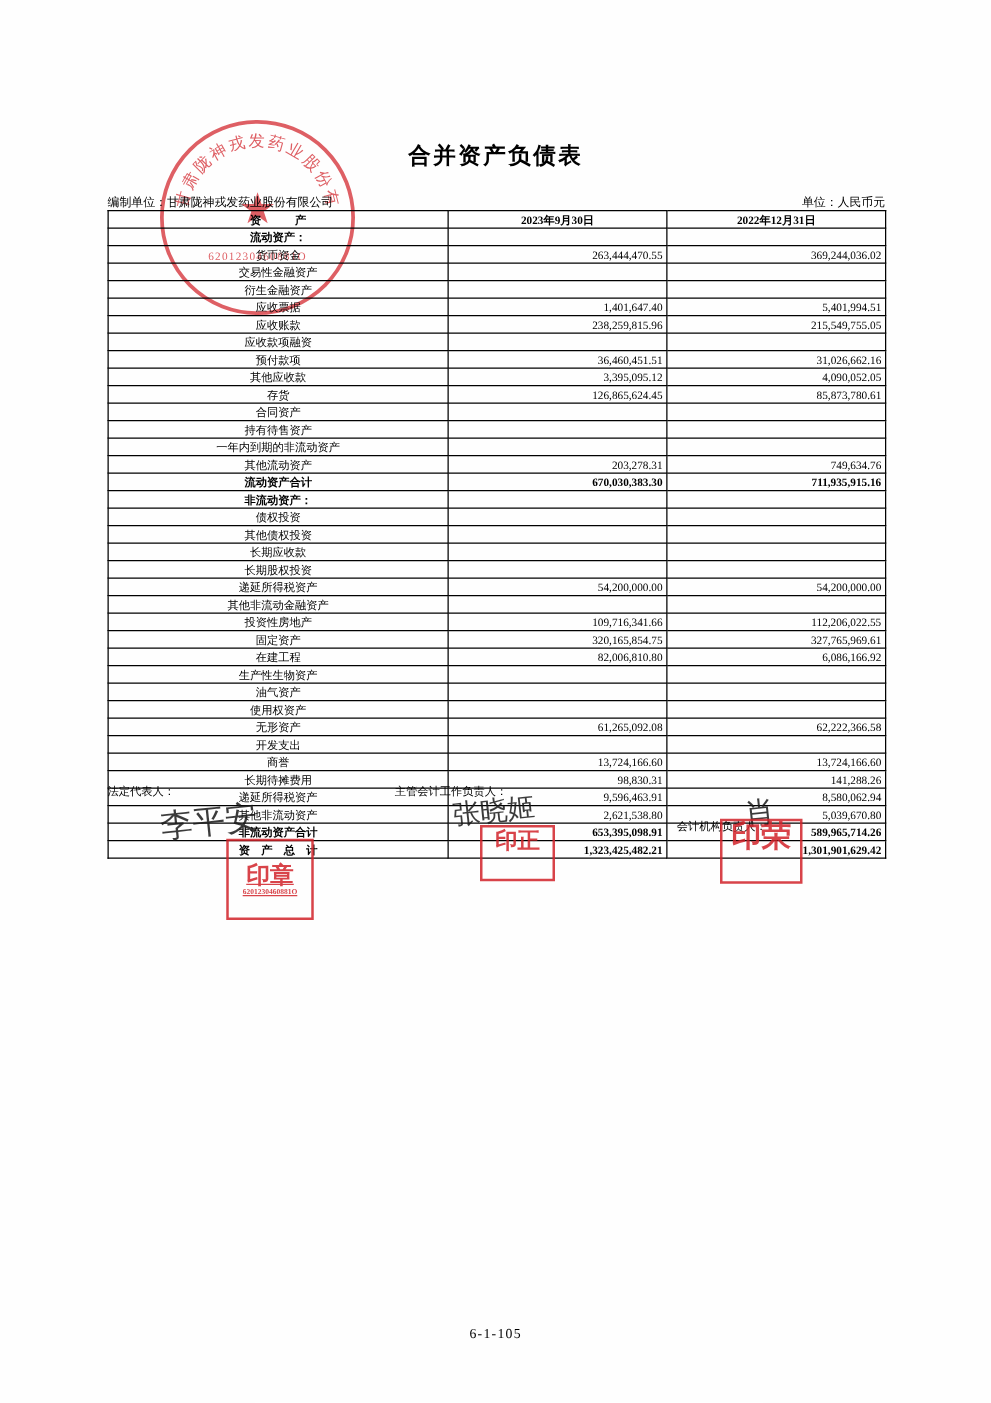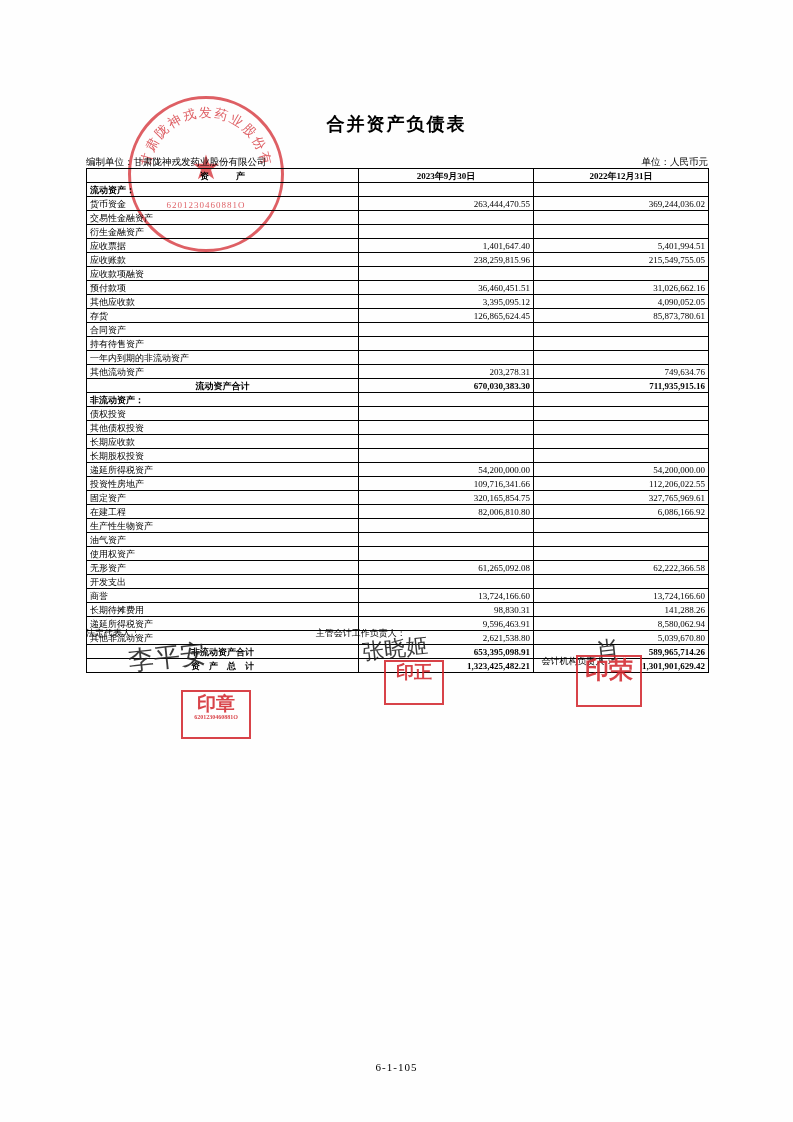--- a/index.html
+++ b/index.html
@@ -66,21 +66,21 @@
     line-height: 12px;
     padding: 0 3px;
     vertical-align: middle;
     white-space: nowrap;
     overflow: hidden;
   }
   col.c-name { width: 272px; }
   col.c-v1 { width: 175px; }
   col.c-v2 { width: 175px; }
 
-  td.name { text-align: left; }
+  td.name { text-align: center; }
   td.num  { text-align: right; padding-right: 18px; }
   td.center { text-align: center; }
   .b { font-weight: bold; }
   .indent-section { font-weight: bold; }
   td.total-name { text-align: center; font-weight: bold; }
 
   
   .sig-row {
     position: absolute;
     top: 627px;
@@ -294,20 +294,25 @@
             <td class="name">长期股权投资</td>
             <td class="num"></td>
             <td class="num"></td>
           </tr>
           <tr>
             <td class="name">递延所得税资产</td>
             <td class="num">54,200,000.00</td>
             <td class="num">54,200,000.00</td>
           </tr>
           <tr>
+            <td class="name">其他非流动金融资产</td>
+            <td class="num"></td>
+            <td class="num"></td>
+          </tr>
+          <tr>
             <td class="name">投资性房地产</td>
             <td class="num">109,716,341.66</td>
             <td class="num">112,206,022.55</td>
           </tr>
           <tr>
             <td class="name">固定资产</td>
             <td class="num">320,165,854.75</td>
             <td class="num">327,765,969.61</td>
           </tr>
           <tr>
@@ -377,21 +382,21 @@
   <div class="sig-row">
     <div class="sig-cell sig-1">法定代表人：</div>
     <div class="sig-cell sig-2">主管会计工作负责人：</div>
     <div class="sig-cell sig-3">会计机构负责人：</div>
   </div>
 
   <div class="sig-hand" style="left:128px; top:640px; font-size:26px;">李平安</div>
   <div class="sig-hand" style="left:362px; top:634px; font-size:22px;">张晓姬</div>
   <div class="sig-hand" style="left:596px; top:634px; font-size:24px;">肖</div>
 
-  <div class="sq-seal" style="left:181px; top:690px; width:66px; height:44px; font-size:19px; line-height:21px; padding-top:1px;">
+  <div class="sq-seal" style="left:181px; top:671px; width:66px; height:44px; font-size:19px; line-height:21px; padding-top:17px;text-decoration:underline;">
     <span>印章</span>
     <div style="font-size:6px; line-height:7px; letter-spacing:0;">6201230460881O</div>
   </div>
 
   <div class="sq-seal" style="left:384px; top:660px; width:56px; height:40px; font-size:18px; line-height:19px; padding-top:1px;">
     <span>印正</span>
   </div>
 
   <div class="sq-seal" style="left:576px; top:655px; width:62px; height:46px; font-size:24px; line-height:22px; padding-top:2px;">
     <span>印荣</span>

